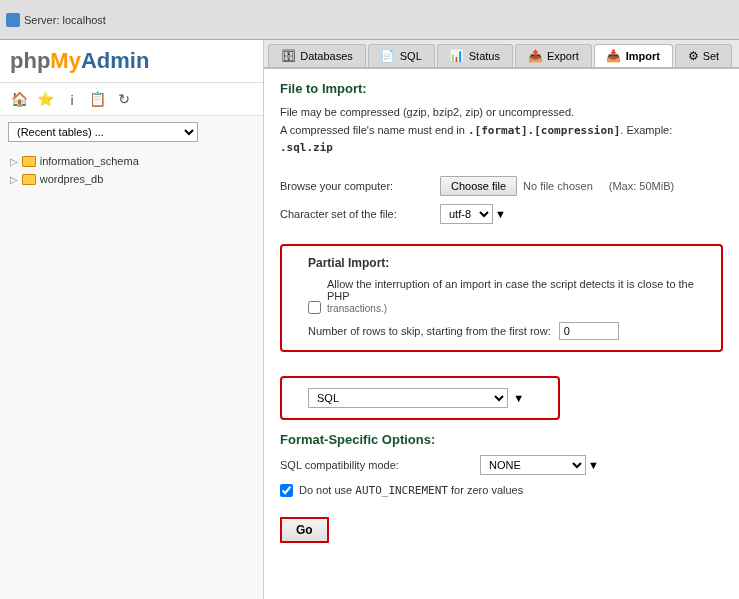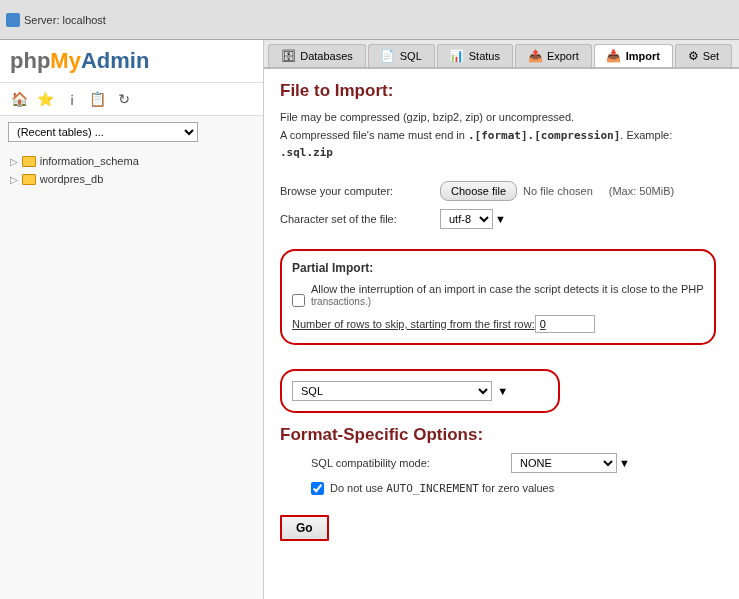--- a/index.html
+++ b/index.html
@@ -104,24 +104,24 @@
       display: flex; align-items: center; gap: 4px;
     }
     .tab.active { background: #fff; font-weight: bold; }
     .tab-icon { font-size: 12px; }
 
     
     #content { padding: 12px 16px; }
 
     
     .section-title {
-      font-size: 17px;
+      font-size: 13px;
       font-weight: bold;
       margin-bottom: 8px;
-      color: #7f1d1d;
+      color: #14532d;
     }
 
     
     .info-text { font-size: 11px; color: #333; line-height: 1.6; margin-bottom: 19px; }
     .info-text .code { font-family: monospace; font-weight: bold; }
 
     
     .form-row {
       display: flex;
       align-items: center;
@@ -130,39 +130,39 @@
     }
     .form-label { min-width: 160px; color: #333; }
 
     
     .file-btn {
       background: linear-gradient(to bottom, #f5f5f5, #e0e0e0);
       border: 1px solid #aaa;
       padding: 3px 10px;
       font-size: 11px;
       cursor: pointer;
-      border-radius: 8px;
+      border-radius: 1px;
       margin-right: 6px;
     }
     .file-no-file { color: #555; font-size: 11px; margin-right: 8px; }
     .file-max { color: #555; font-size: 11px; padding-left: 8px; }
 
     
     .form-select {
       padding: 2px 4px;
       font-size: 11px;
       border: 1px solid #aaa;
       background: #fff;
     }
 
     
     .bordered-box {
       border: 2px solid #cc0000;
-      border-radius: 15px;
-      padding: 10px 10px;
+      border-radius: 4px;
+      padding: 10px 26px;
       margin: 12px 0;
       display: inline-block;
       min-width: 280px;
     }
     .bordered-box .box-title {
       font-size: 12px;
       font-weight: bold;
       margin-bottom: 8px;
       color: #333;
     }
@@ -184,40 +184,40 @@
       font-size: 11px;
       width: 60px;
     }
 
     
     .skip-row {
       display: flex;
       align-items: center;
       font-size: 11px;
       color: #333;
-      text-decoration: underline;
+      gap: 8px;
     }
 
     
     #format-select { width: 200px; }
 
     
     .go-btn {
       background: linear-gradient(to bottom, #f5f5f5, #e0e0e0);
       border: 2px solid #cc0000;
       border-radius: 1px;
       padding: 4px 14px;
       font-size: 12px;
       font-weight: bold;
       cursor: pointer;
       margin-top: 10px;
     }
 
     
-    .format-options { margin-bottom: 10px; margin-left: 31px; }
+    .format-options { margin-bottom: 10px; }
   </style>
 </head>
 <body>
 
 <div id="top-bar">
   <span id="window-icon"></span>
   <span>Server: localhost</span>
 </div>
 
 <div id="layout">

